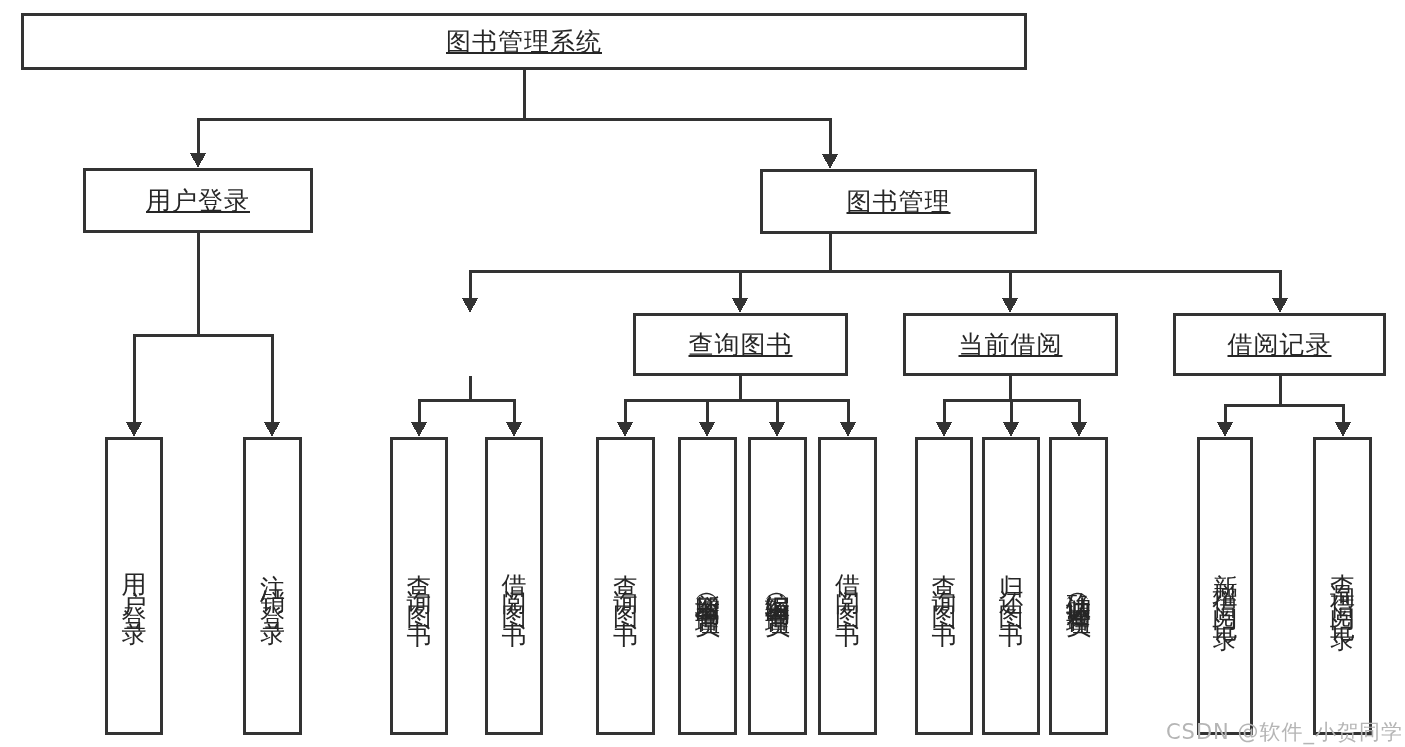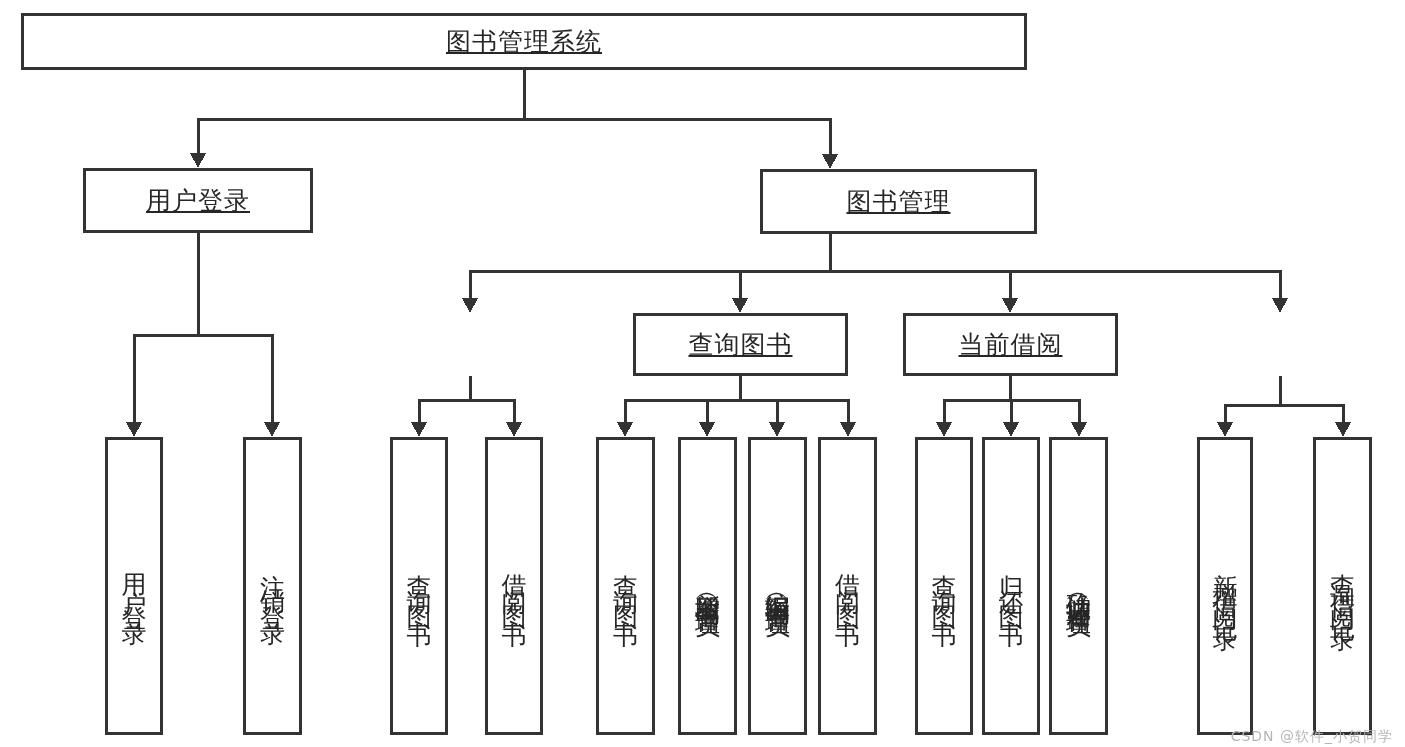--- a/index.html
+++ b/index.html
@@ -42,22 +42,22 @@
   .vbox .vtext{
     writing-mode:vertical-rl;
     text-orientation:mixed;
     line-height:1;
   }
   .vtext.sp4{letter-spacing:16px;}
   .vtext.sp6{letter-spacing:11px;}
   .vtext.sp9{letter-spacing:3px;}
   #watermark{
     position:absolute;
-    right:12px;bottom:1px;
-    font-size:14px;
+    right:2px;bottom:1px;
+    font-size:21px;
     color:var(--watermark);
     letter-spacing:1px;
     white-space:nowrap;
     text-align:right;
   }
 </style>
 </head>
 <body>
 
 <div id="stage">
@@ -138,20 +138,21 @@
     </g>
   </svg>
 
   <div class="hbox" style="left:21px;top:13px;width:1006px;height:57px;">图书管理系统</div>
 
   <div class="hbox" style="left:83px;top:168px;width:230px;height:65px;">用户登录</div>
   <div class="hbox" style="left:712px;top:169px;width:277px;height:65px;margin-left:48px;">图书管理</div>
 
   <div class="hbox" style="left:633px;top:313px;width:215px;height:63px;">查询图书</div>
   <div class="hbox" style="left:903px;top:313px;width:215px;height:63px;">当前借阅</div>
+  <div class="hbox" style="left:1173px;top:313px;width:213px;height:63px;">借阅记录</div>
 
   <div class="vbox" style="left:105px;width:58px;">
     <span class="vtext sp4">用户登录</span>
   </div>
   <div class="vbox" style="left:243px;width:59px;">
     <span class="vtext sp4">注销登录</span>
   </div>
 
   <div class="vbox" style="left:390px;width:58px;">
     <span class="vtext sp4">查询图书</span>

